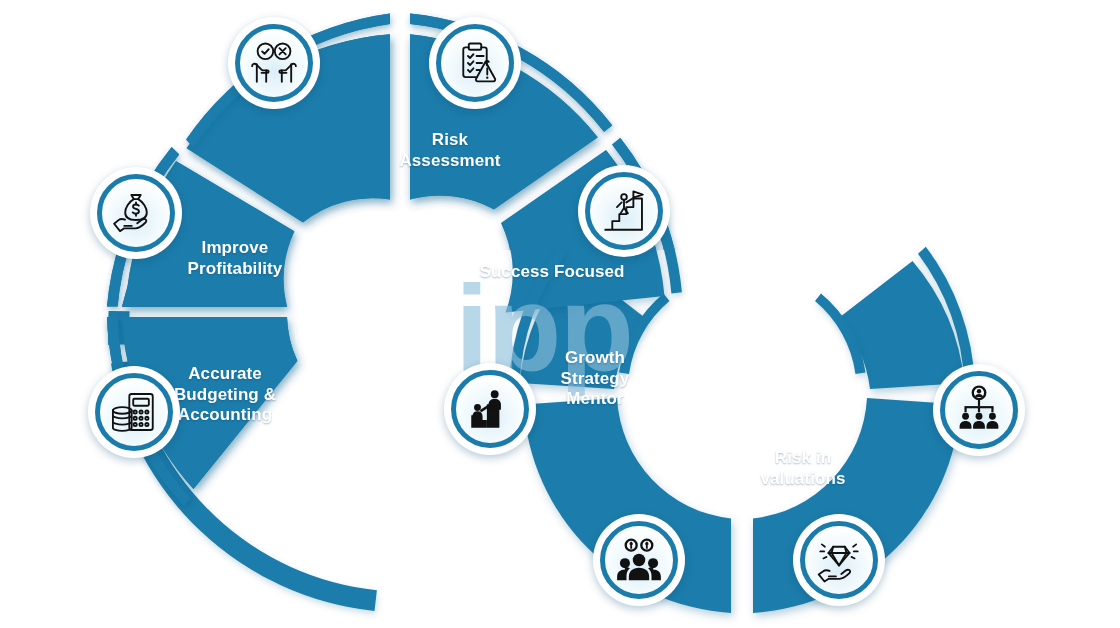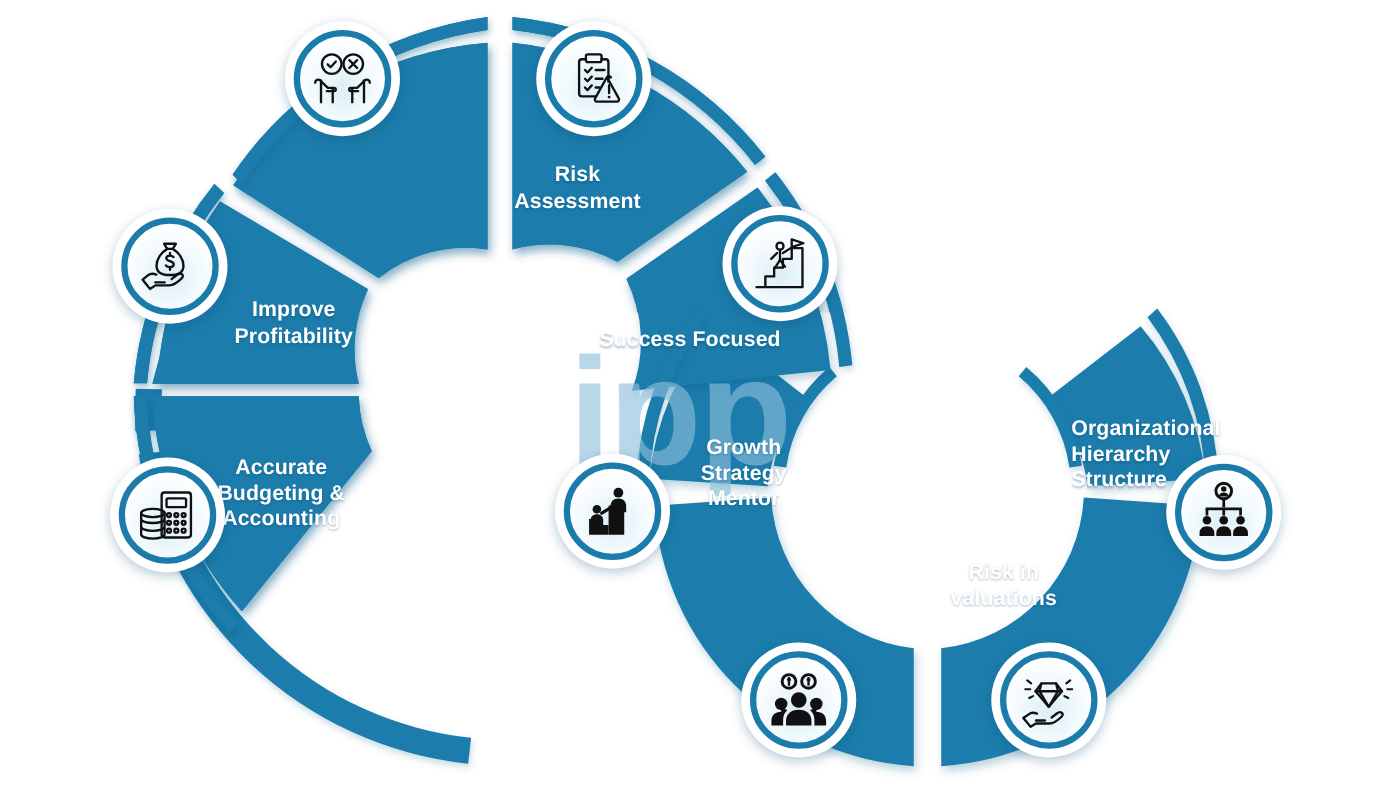--- a/index.html
+++ b/index.html
@@ -238,36 +238,33 @@
   <div class="watermark">ipp</div>
 
   <div class="seg-label" style="left:150px;top:332px;width:150px;margin-top:32px;">Accurate
 Budgeting &amp;
 Accounting</div>
 
   <div class="seg-label" style="left:160px;top:238px;width:150px;">Improve
 Profitability</div>
 
 
-  <div class="seg-label" style="left:392px;top:130px;width:140px;">Risk
+  <div class="seg-label" style="left:380px;top:130px;width:140px;">Risk
 Assessment</div>
 
   <div class="seg-label" style="left:467px;top:262px;width:170px;">Success Focused</div>
 
   <div class="seg-label" style="left:525px;top:348px;width:140px;">Growth
 Strategy
 Mentor</div>
 
 
   <div class="seg-label" style="left:738px;top:448px;width:130px;">Risk in
 valuations</div>
 
-  <div class="seg-label" style="left:857px;top:333px;width:160px;text-align:left;">Organizational
-Hierarchy
-Structure</div>
 
   <div class="node" style="left:88px;top:366px;">
     <div class="ring"></div>
     <span class="glyph">
       <svg viewBox="0 0 64 64" fill="none" stroke="#111" stroke-width="2.4" stroke-linecap="round" stroke-linejoin="round">
         <rect x="26" y="9" width="30" height="46" rx="3"></rect>
         <rect x="31" y="15" width="20" height="9" rx="1.5"></rect>
         <circle cx="33.5" cy="32" r="2"></circle>
           <circle cx="41" cy="32" r="2"></circle>
           <circle cx="48.5" cy="32" r="2"></circle>

